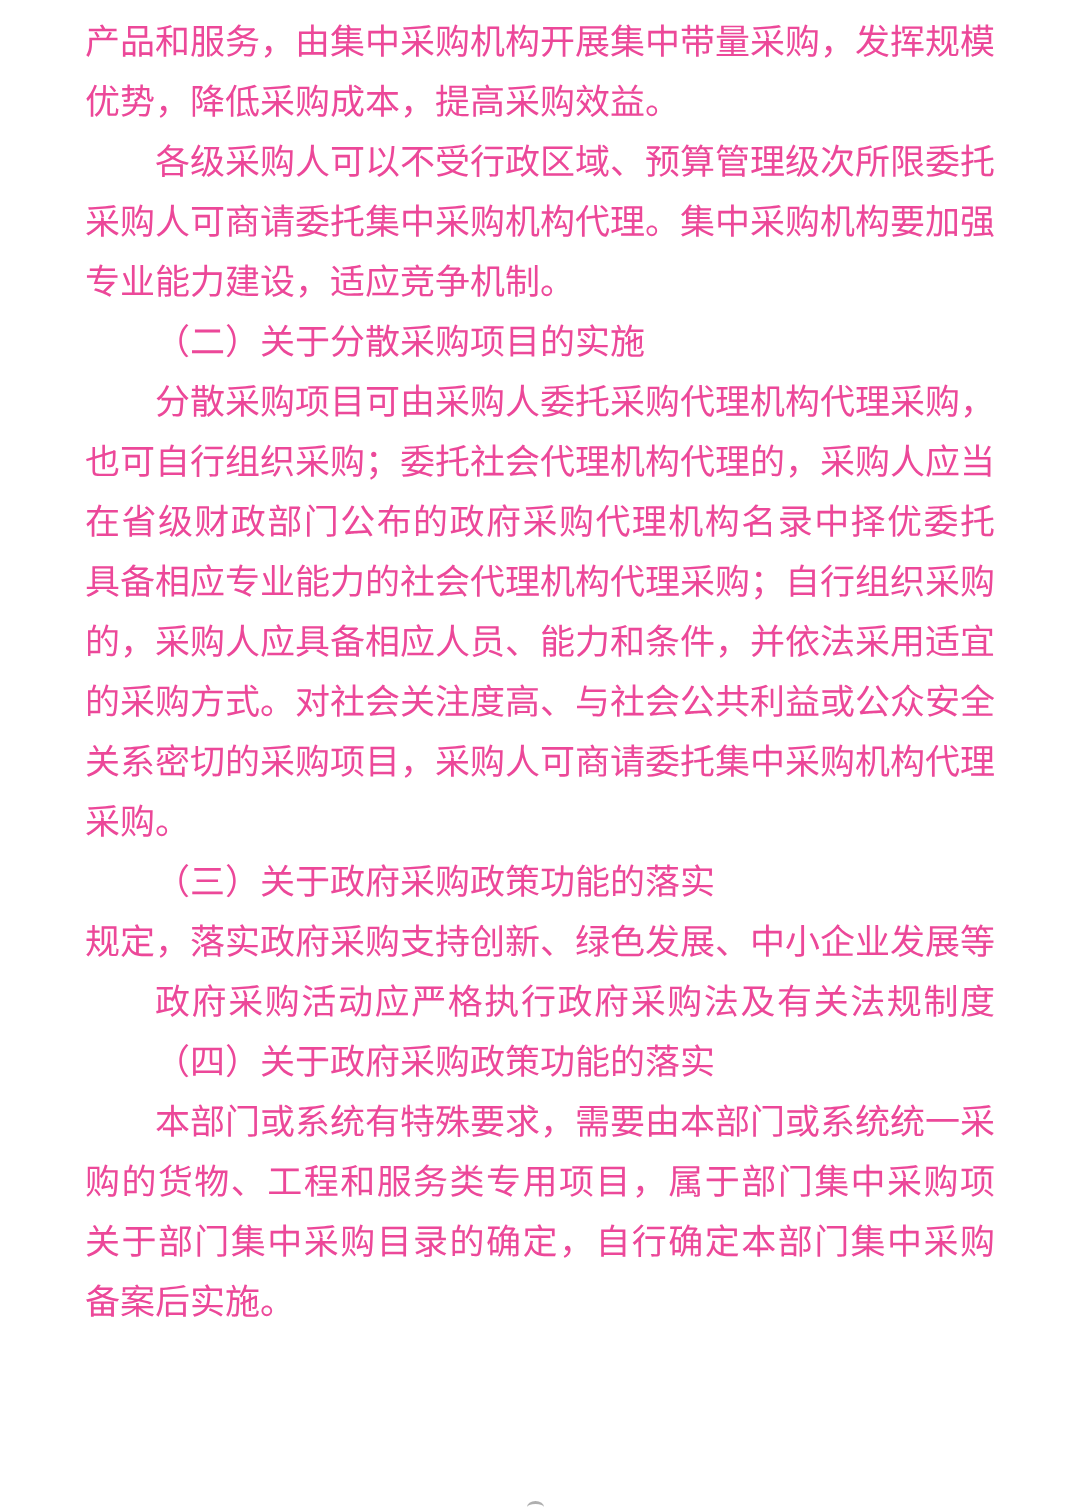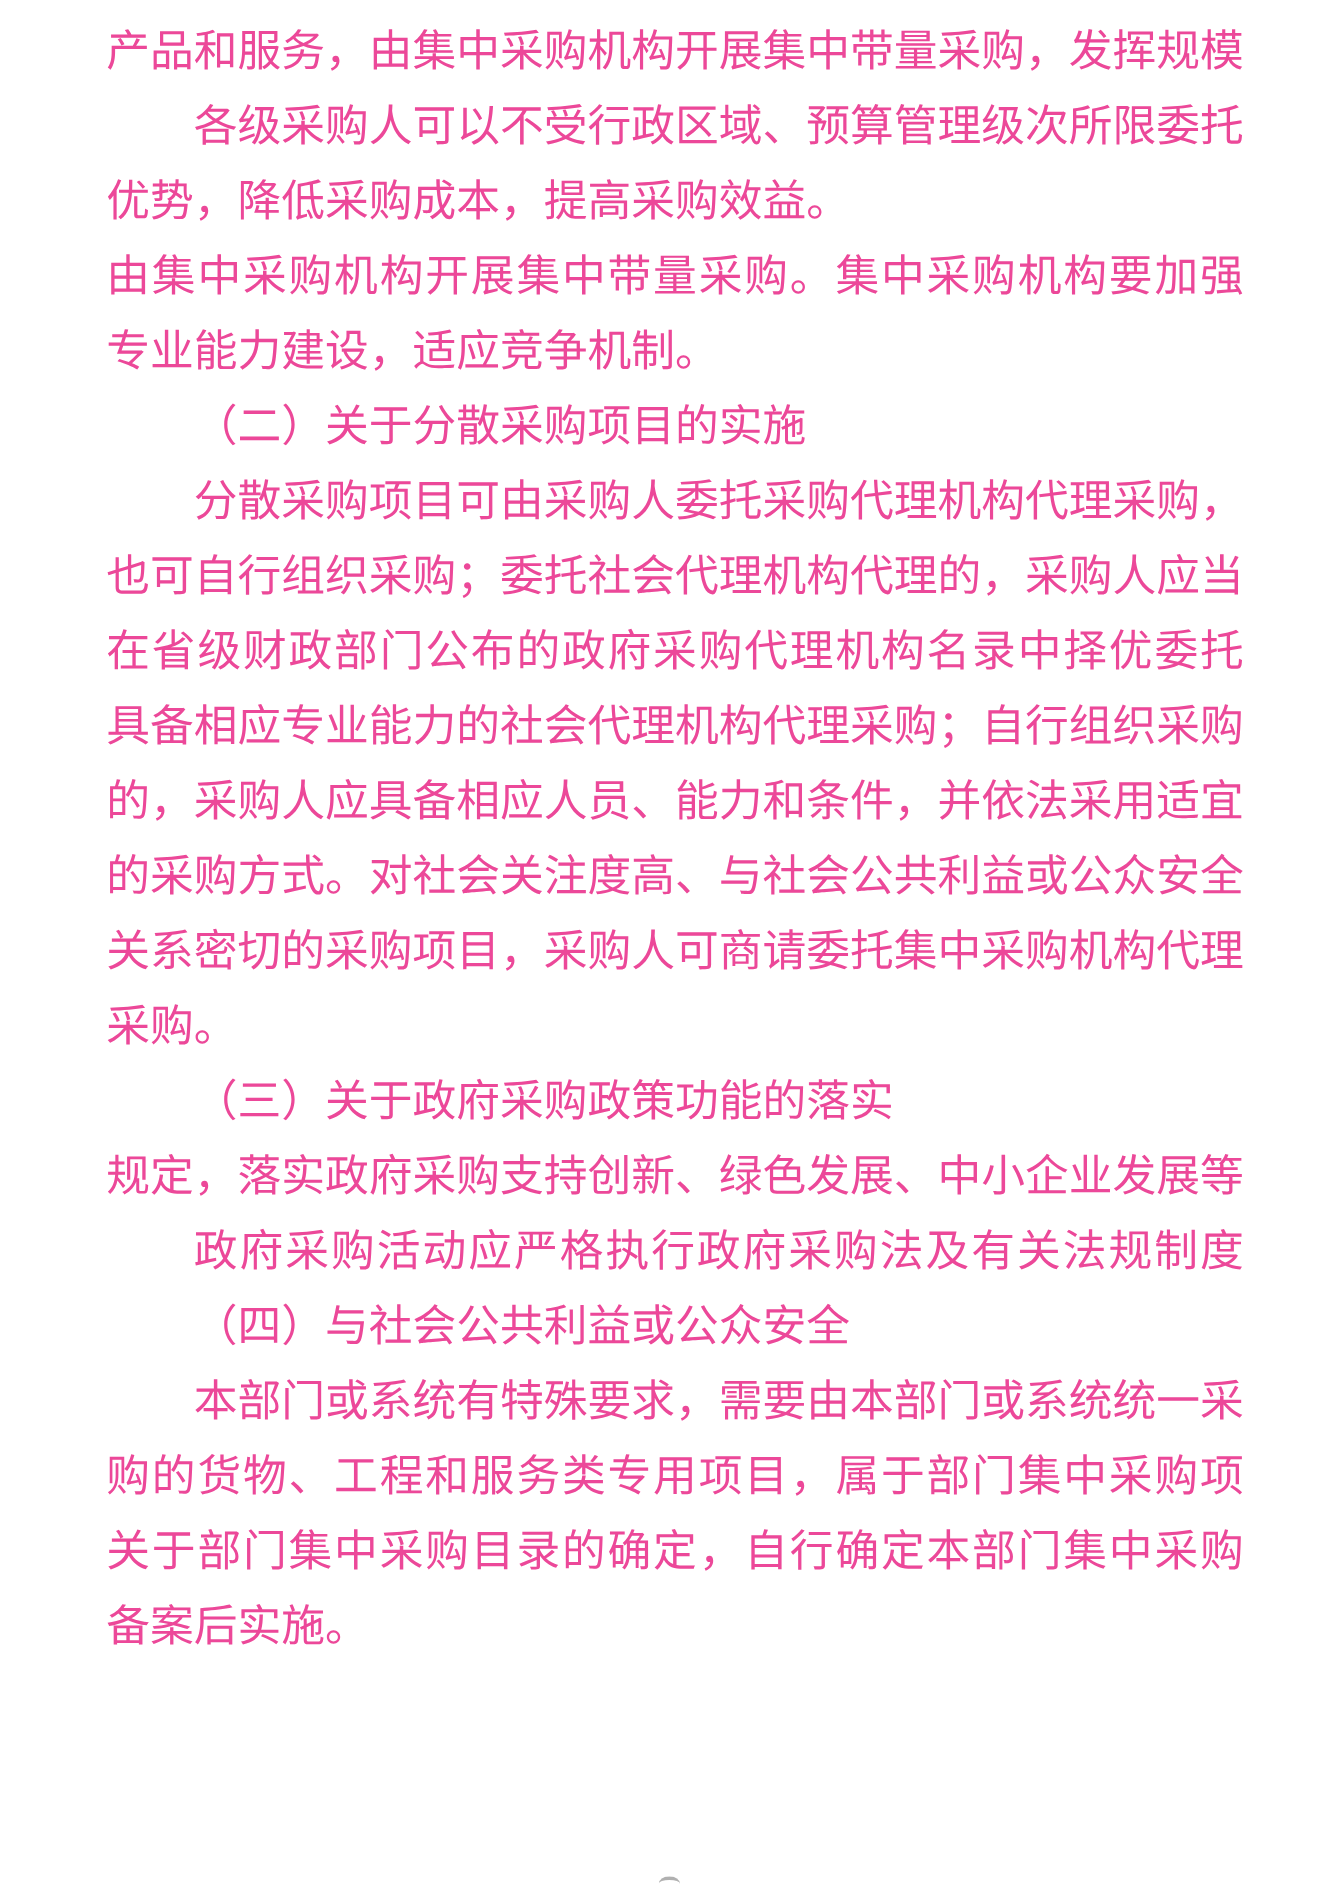--- a/index.html
+++ b/index.html
@@ -52,36 +52,36 @@
     border-radius: 50%;
     opacity: 0.55;
   }
 </style>
 </head>
 <body style="background: rgb(255, 255, 255);">
 
 <main class="page">
   <section class="text-block" style="color: rgb(26, 26, 26);">
       <div class="line justify">产品和服务，由集中采购机构开展集中带量采购，发挥规模</div>
+      <div class="line left">优势，降低采购成本，提高采购效益。</div>
       <div class="line justify indent">各级采购人可以不受行政区域、预算管理级次所限委托</div>
-      <div class="line left">优势，降低采购成本，提高采购效益。</div>
-      <div class="line justify">由集中采购机构开展集中带量采购。集中采购机构要加强</div>
+      <div class="line justify">采购人可商请委托集中采购机构代理。集中采购机构要加强</div>
       <div class="line left">专业能力建设，适应竞争机制。</div>
       <div class="line left indent">（二）关于分散采购项目的实施</div>
       <div class="line justify indent">分散采购项目可由采购人委托采购代理机构代理采购，</div>
       <div class="line justify">也可自行组织采购；委托社会代理机构代理的，采购人应当</div>
       <div class="line justify">在省级财政部门公布的政府采购代理机构名录中择优委托</div>
       <div class="line justify">具备相应专业能力的社会代理机构代理采购；自行组织采购</div>
       <div class="line justify">的，采购人应具备相应人员、能力和条件，并依法采用适宜</div>
       <div class="line justify">的采购方式。对社会关注度高、与社会公共利益或公众安全</div>
       <div class="line justify">关系密切的采购项目，采购人可商请委托集中采购机构代理</div>
       <div class="line left">采购。</div>
       <div class="line left indent">（三）关于政府采购政策功能的落实</div>
       <div class="line justify">规定，落实政府采购支持创新、绿色发展、中小企业发展等</div>
       <div class="line justify indent">政府采购活动应严格执行政府采购法及有关法规制度</div>
-      <div class="line left indent">（四）与社会公共利益或公众安全</div>
+      <div class="line left indent">（四）关于政府采购政策功能的落实</div>
       <div class="line justify indent">本部门或系统有特殊要求，需要由本部门或系统统一采</div>
       <div class="line justify">购的货物、工程和服务类专用项目，属于部门集中采购项目，</div>
       <div class="line justify">关于部门集中采购目录的确定，自行确定本部门集中采购</div>
       <div class="line left">备案后实施。</div>
     </section>
   <div class="footer-mark"></div>
 </main>
 
 </body></html>

